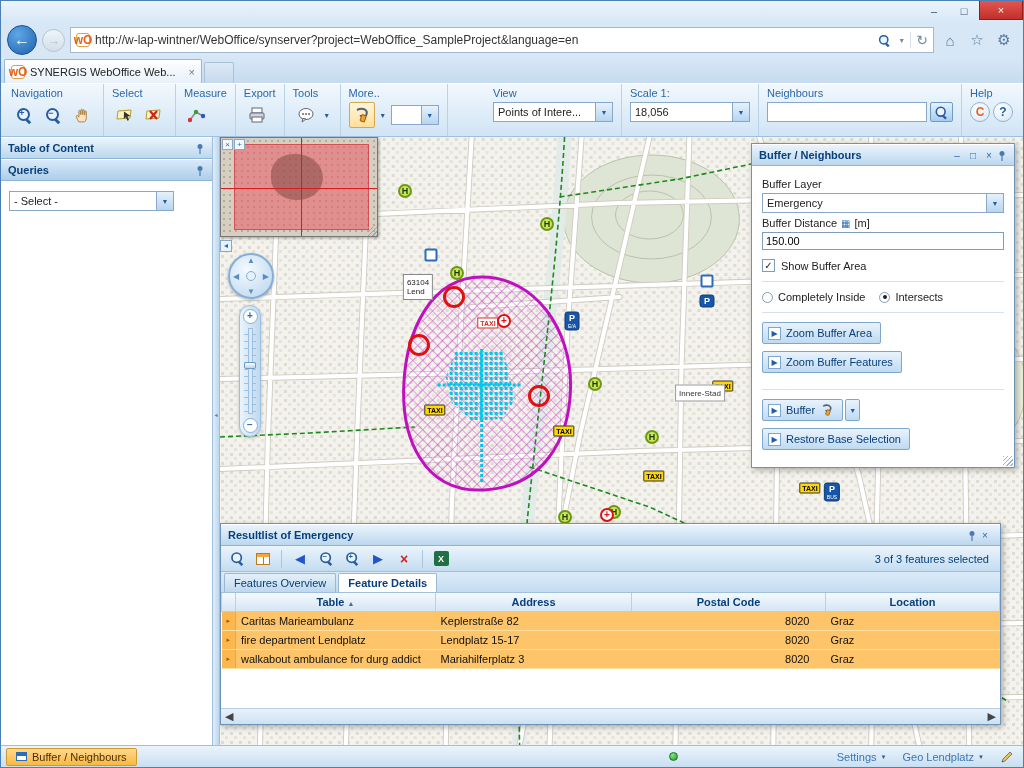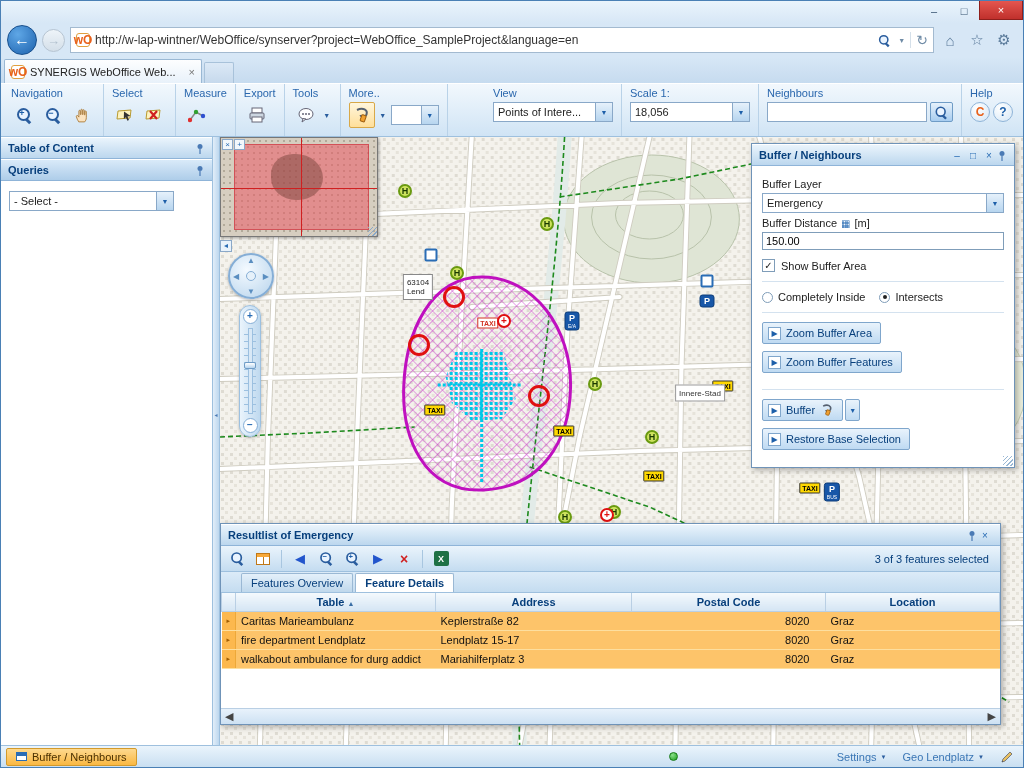--- a/index.html
+++ b/index.html
@@ -202,21 +202,21 @@
             border:1px solid transparent; border-radius:2px; font-size:13px; }
   .arrow-blue { color:#2255cc; font-size:13px; font-weight:bold; }
   .red-x { color:#d02020; font-size:14px; font-weight:bold; }
   .xls { width:15px; height:15px; background:#1f7145; border-radius:2px; color:#fff; font-weight:bold;
          font-size:9px; display:flex; align-items:center; justify-content:center; }
   .cols-ico { width:14px; height:12px; border:1px solid #c07818; background:
               linear-gradient(#f8a838 0 3px, #fff 3px); position:relative; }
   .cols-ico::after { content:''; position:absolute; left:6px; top:3px; bottom:0; width:1px; background:#c07818; }
   .rl-status { margin-left:auto; color:#073f7c; padding-right:6px; }
   .rl-tabs { height:21px; background:linear-gradient(#dcebf8,#c4dcf0); display:flex; align-items:flex-end;
-             padding:0 20px; gap:2px; border-bottom:1px solid #9ec0de; flex:none; }
+             padding:0 3px; gap:2px; border-bottom:1px solid #9ec0de; flex:none; }
   .rl-tab { height:19px; padding:0 9px; display:flex; align-items:center;
             background:linear-gradient(#e4f0fa,#bfd8ec); border:1px solid #9ab8d4; border-bottom:none;
             border-radius:2px 2px 0 0; color:#073f7c; }
   .rl-tab.active { background:#fff; font-weight:bold; }
   .rl-table { width:100%; border-collapse:collapse; table-layout:fixed; }
   .rl-table th { height:18px; background:linear-gradient(#f4f9fd,#d4e5f4); border:1px solid #b9cfe4;
                  border-top:none; color:#073f7c; font-weight:bold; font-size:11px; overflow:hidden;
                  white-space:nowrap; }
   .rl-table td { height:19px; background:#fdc46a; border-bottom:1px solid #fddf9f; padding:0 5px;
                  white-space:nowrap; overflow:hidden; font-size:11px; color:#111; }

